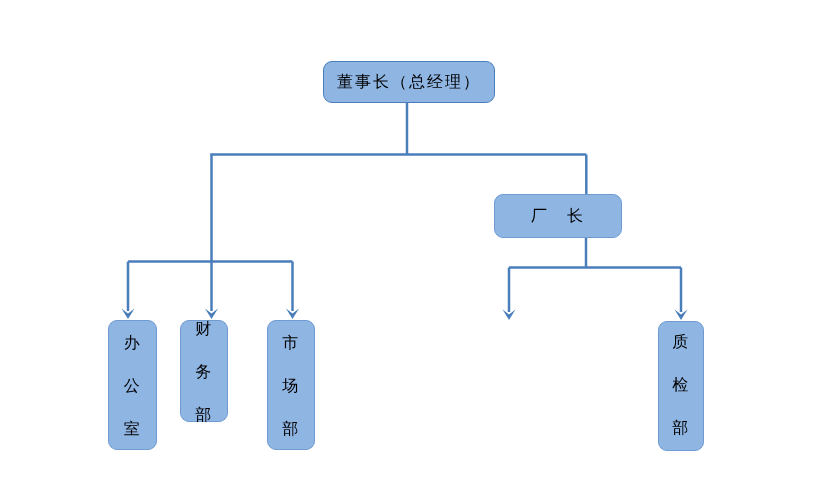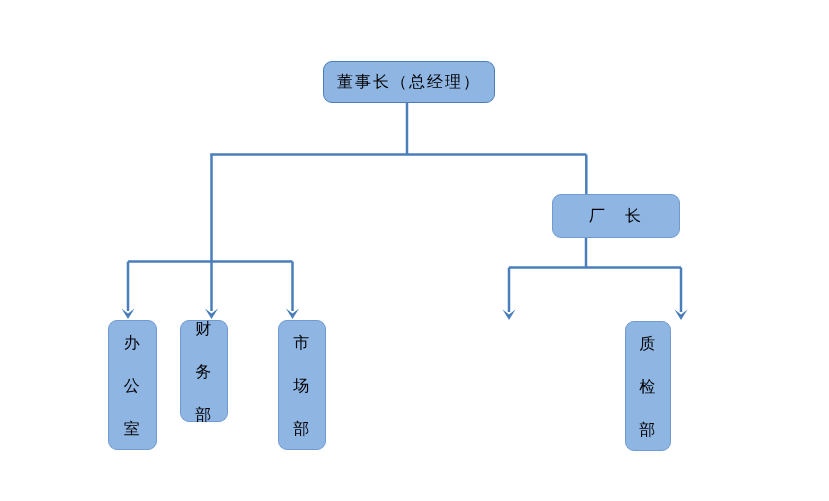--- a/index.html
+++ b/index.html
@@ -59,26 +59,26 @@
     display: block;
     width: 1.1em;
     margin: 0 auto;
     line-height: 43px;
     text-align: left;
     word-break: break-all;
     white-space: normal;
   }
   
   #node-chairman   { left: 323px; top: 61px;  width: 172px; height: 42px; }
-  #node-director   { left: 552px; top: 194px; width: 128px; height: 44px; }
+  #node-director   { left: 494px; top: 194px; width: 128px; height: 44px; }
   #node-office     { left: 108px; top: 320px; width: 49px;  height: 130px; }
   #node-finance    { left: 180px; top: 320px; width: 48px;  height: 102px; }
-  #node-marketing  { left: 278px; top: 320px; width: 48px;  height: 130px; }
+  #node-marketing  { left: 267px; top: 320px; width: 48px;  height: 130px; }
   #node-production { left: 488px; top: 321px; width: 46px;  height: 130px; }
-  #node-quality    { left: 625px; top: 321px; width: 46px;  height: 130px; }
+  #node-quality    { left: 658px; top: 321px; width: 46px;  height: 130px; font-family: Liberation Mono, monospace; }
 </style>
 </head>
 <body>
 
 <div class="canvas">
 
   <svg class="connectors" viewBox="0 0 829 501" aria-hidden="true">
 
     <path class="connector" d="M407 103 V154.5"></path>
 

